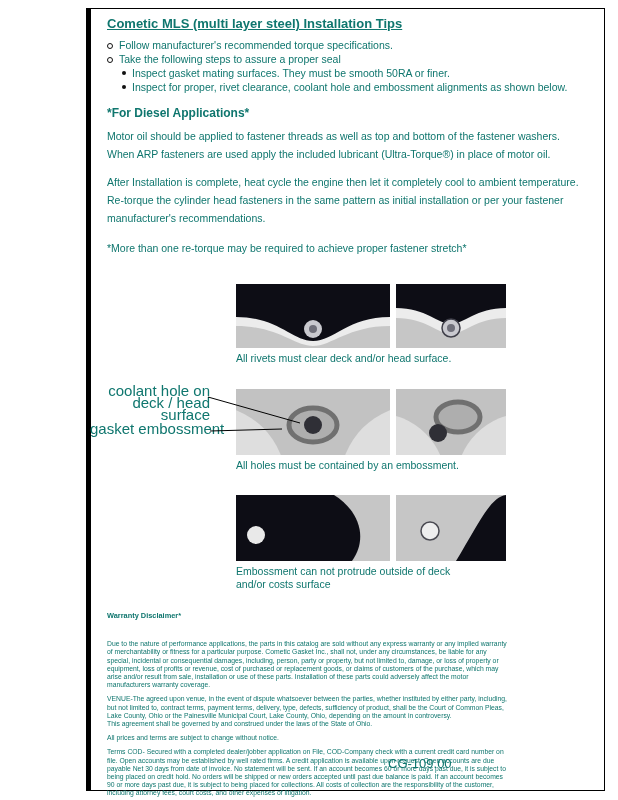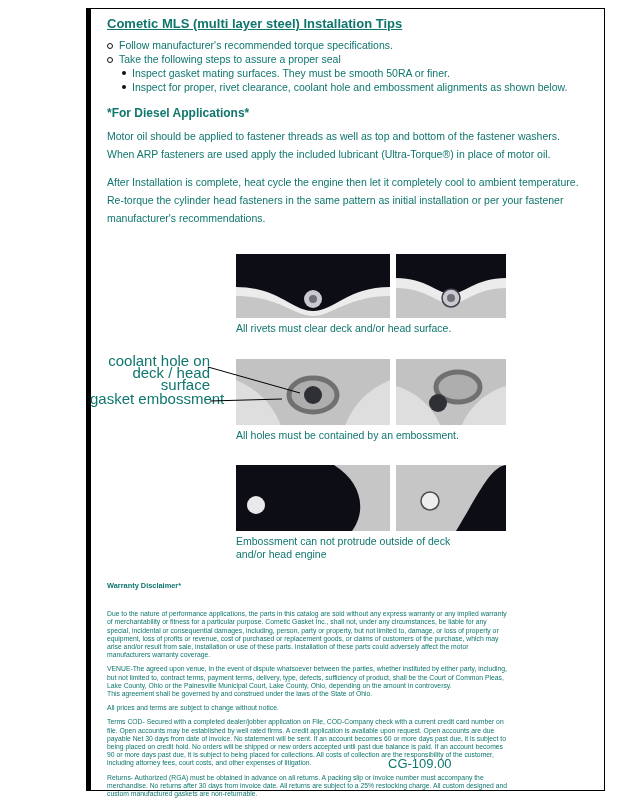--- a/index.html
+++ b/index.html
@@ -73,20 +73,21 @@
       </div>
       <div class="sb-item">
         <span class="dot"></span>
         <span>Inspect for proper, rivet clearance, coolant hole and embossment alignments as shown below.</span>
       </div>
     </div>
 
     <h2 class="diesel-h">*For Diesel Applications*</h2>
     <p class="para">Motor oil should be applied to fastener threads as well as top and bottom of the fastener washers. When ARP fasteners are used apply the included lubricant (Ultra-Torque®) in place of motor oil.</p>
     <p class="para">After Installation is complete, heat cycle the engine then let it completely cool to ambient temperature. Re-torque the cylinder head fasteners in the same pattern as initial installation or per your fastener manufacturer's recommendations.</p>
+    <p class="para note">*More than one re-torque may be required to achieve proper fastener stretch*</p>
 
     <div class="figures">
 
       <div class="fig-row">
         <div class="lbls">
           <span class="lbl l-left">RIGHT</span>
           <span class="lbl l-right">WRONG</span>
         </div>
         <div class="panels">
           <svg width="154" height="64" viewBox="0 0 154 64">
@@ -154,21 +155,21 @@
             <circle cx="20" cy="40" r="9" fill="#e9e9e9"></circle>
           </svg>
           <svg width="110" height="66" viewBox="0 0 110 66">
             <rect width="110" height="66" fill="#c6c6c6"></rect>
             <path d="M110,0 C94,2 82,30 60,66 H110 Z" fill="#0d0d15"></path>
             <circle cx="34" cy="36" r="9" fill="#eeeeee" stroke="#4a4a52" stroke-width="1.5"></circle>
           </svg>
         </div>
         <div class="cap">
           <span>Embossment can not protrude outside of deck</span><br>
-          <span>and/or head engine</span>
+          <span>and/or costs surface</span>
         </div>
       </div>
 
     </div>
 
     <div class="warranty">
       <div class="w-h">Warranty Disclaimer*</div>
       <p>Due to the nature of performance applications, the parts in this catalog are sold without any express warranty or any implied warranty of merchantability or fitness for a particular purpose.  Cometic Gasket Inc., shall not, under any circumstances, be liable for any special, incidental or consequential damages, including, person, party or property, but not limited to, damage, or loss of property or equipment, loss of profits or revenue, cost of purchased or replacement goods, or claims of customers of the purchase, which may arise and/or result from sale, installation or use of these parts.  Installation of these parts could adversely affect the motor manufacturers warranty coverage.</p>
       <p class="tight">VENUE-The agreed upon venue, in the event of dispute whatsoever between the parties, whether instituted by either party, including, but not limited to, contract terms, payment terms, delivery, type, defects, sufficiency of product, shall be the Court of Common Pleas, Lake County, Ohio or the Painesville Municipal Court, Lake County, Ohio, depending on the amount in controversy.</p>
       <p>This agreement shall be governed by and construed under the laws of the State of Ohio.</p>

